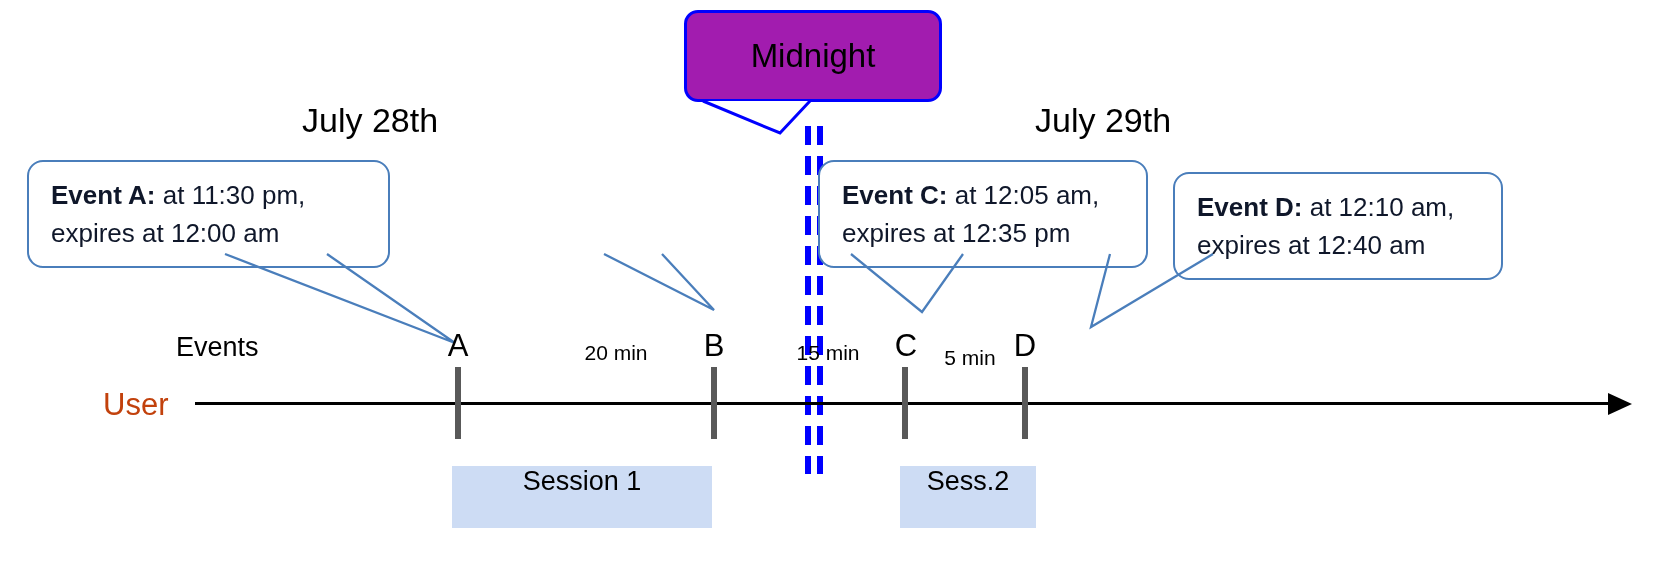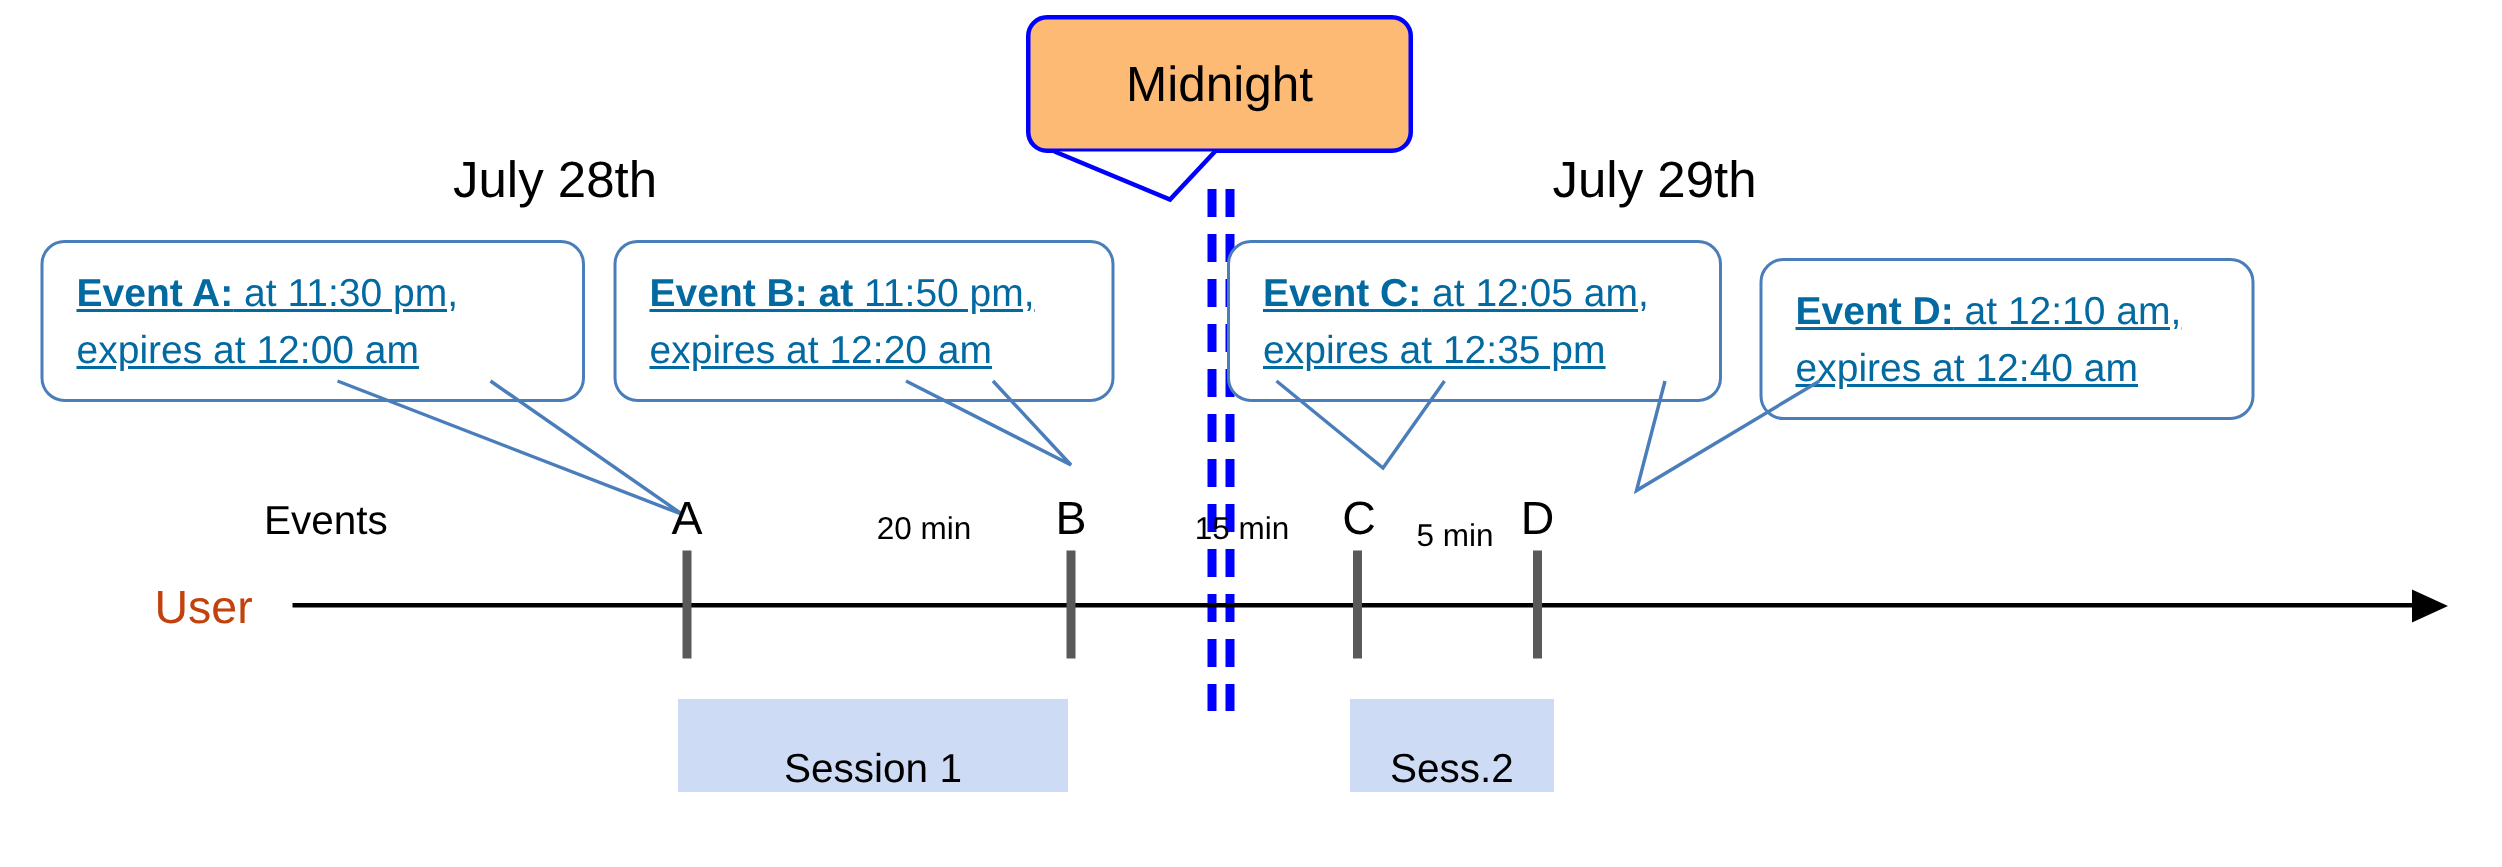--- a/index.html
+++ b/index.html
@@ -26,41 +26,40 @@
     line-height: 40px;
     color: #000;
     white-space: nowrap;
   }
 
   
   .midnight-box {
     box-sizing: border-box;
     border: 3px solid #0000FF;
     border-radius: 14px;
-    background: #fdba74;
+    background: #a21caf;
     display: flex;
     align-items: center;
     justify-content: center;
     font-size: 33px;
     color: #000;
   }
   .midnight-tail { overflow: visible; }
 
   
   .event-box {
     box-sizing: border-box;
     border: 2.5px solid #4A7EBB;
     border-radius: 16px;
     background: #ffffff;
     padding: 14px 18px 14px 22px;
     font-size: 26px;
     line-height: 38px;
-    color: #0369a1;
-    white-space: nowrap;
-    text-decoration: underline;
+    color: #0f172a;
+    white-space: nowrap;
   }
   .event-box b { font-weight: bold; }
 
   
   .leader { overflow: visible; }
 
   
   .axis-line {
     background: #000000;
     height: 3px;
@@ -109,21 +108,21 @@
     width: 6px;
     background-image: linear-gradient(#0000FF 62%, rgba(255,255,255,0) 0%);
     background-size: 6px 30px;
     background-repeat: repeat-y;
   }
 
   
   .session-box {
     background: #CDDCF4;
     display: flex;
-    align-items: flex-end;
+    align-items: flex-start;
     justify-content: center;
     font-size: 27px;
     color: #000;
     white-space: nowrap;
   }
 </style>
 </head>
 <body>
 
 <div id="stage">
@@ -141,26 +140,20 @@
   <div class="mid-dash abs" style="left:805px; top:126px; height:348px;"></div>
   <div class="mid-dash abs" style="left:817px; top:126px; height:348px;"></div>
 
   <div class="event-box abs" style="left:27px; top:160px; width:363px;">
     <div>
       <b>Event A:</b><span> at 11:30 pm,</span>
     </div>
     <div>expires at 12:00 am</div>
   </div>
 
-  <div class="event-box abs" style="left:409px; top:160px; width:334px;">
-    <div>
-      <b>Event B: at</b><span> 11:50 pm,</span>
-    </div>
-    <div>expires at 12:20 am</div>
-  </div>
 
   <div class="event-box abs" style="left:818px; top:160px; width:330px;">
     <div>
       <b>Event C:</b><span> at 12:05 am,</span>
     </div>
     <div>expires at 12:35 pm</div>
   </div>
 
   <div class="event-box abs" style="left:1173px; top:172px; width:330px;">
     <div>

